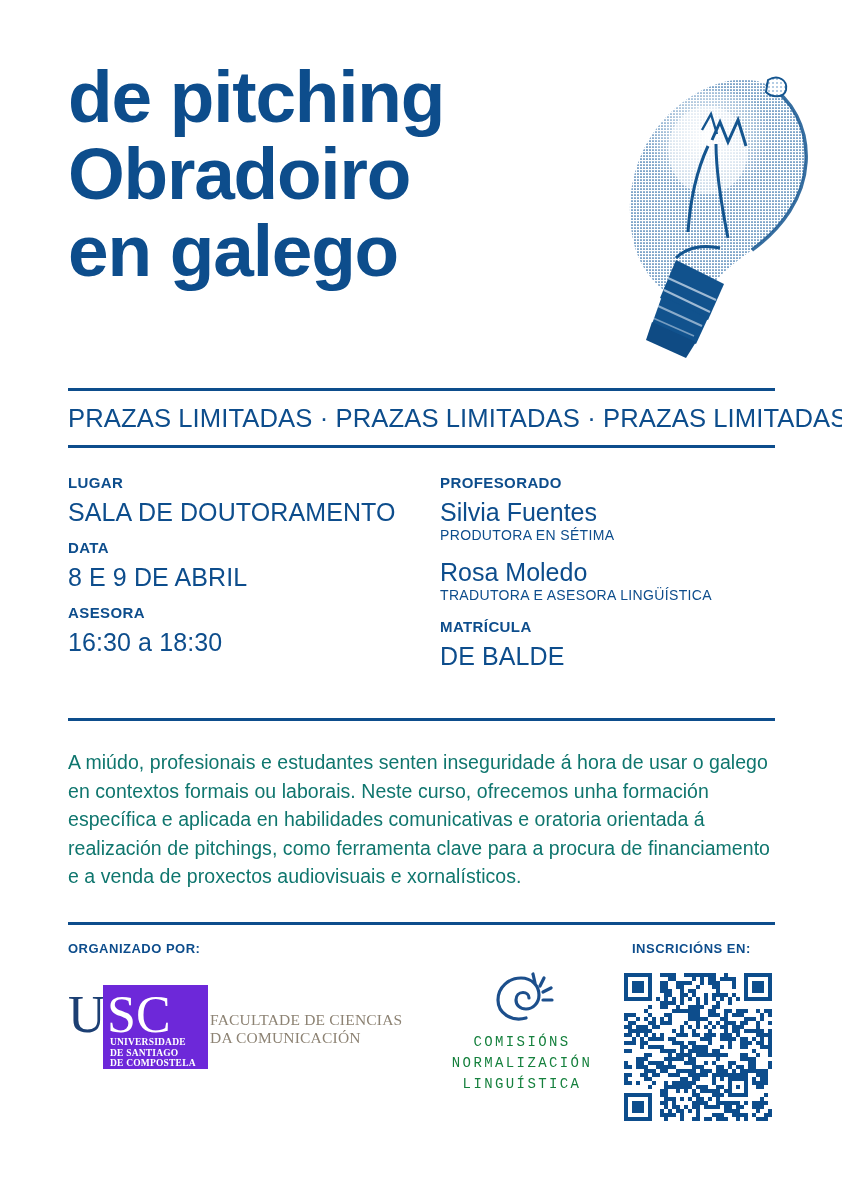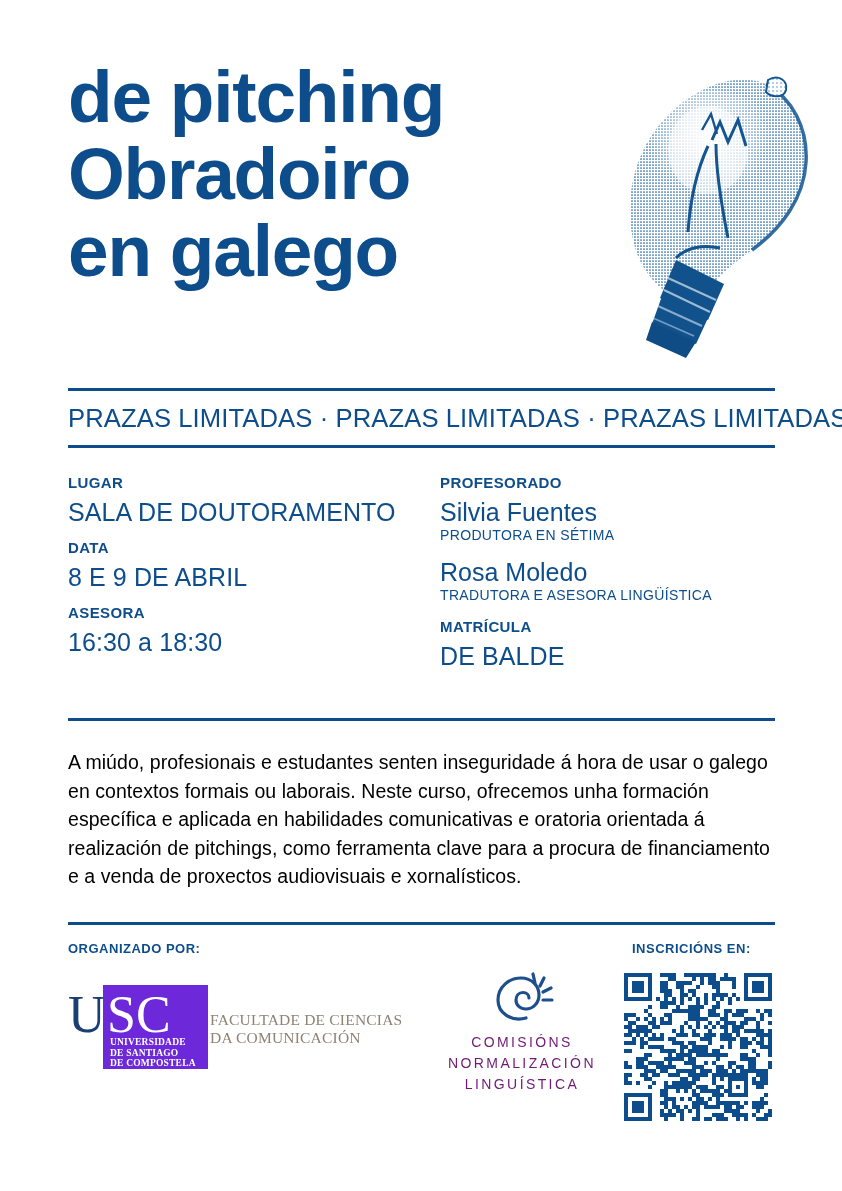--- a/index.html
+++ b/index.html
@@ -133,21 +133,21 @@
   
   .body-copy {
     position: absolute;
     left: 68px;
     top: 748px;
     width: 712px;
     font-family: "Liberation Sans", sans-serif;
     font-size: 19.5px;
     line-height: 28.5px;
     letter-spacing: 0.05px;
-    color: #000000;
+    color: #0f766e;
     margin: 0;
   }
 
   
   .footer-label {
     position: absolute;
     font-family: "Liberation Sans", sans-serif;
     font-weight: bold;
     font-size: 13px;
     letter-spacing: 0.5px;
@@ -217,25 +217,25 @@
   .cnl {
     position: absolute;
     left: 432px;
     top: 968px;
     width: 180px;
     text-align: center;
   }
   .cnl .glyph { display:block; margin: 0 auto; }
   .cnl .cnl-text {
     margin-top: 4px;
-    font-family: Liberation Sans, sans-serif;
+    font-family: Liberation Mono, monospace;
     font-size: 14px;
     line-height: 17px;
     letter-spacing: 2.4px;
-    color: #701a75;
+    color: #15803d;
     white-space: nowrap;
   }
 
   
   .qr {
     position: absolute;
     left: 624px;
     top: 973px;
     width: 148px;
     height: 148px;

